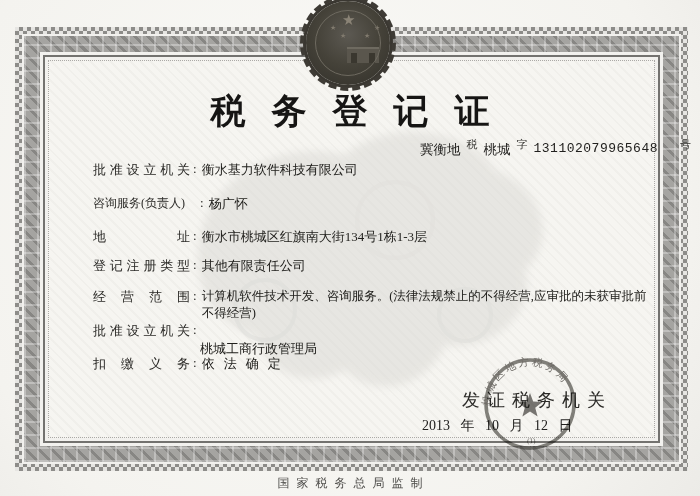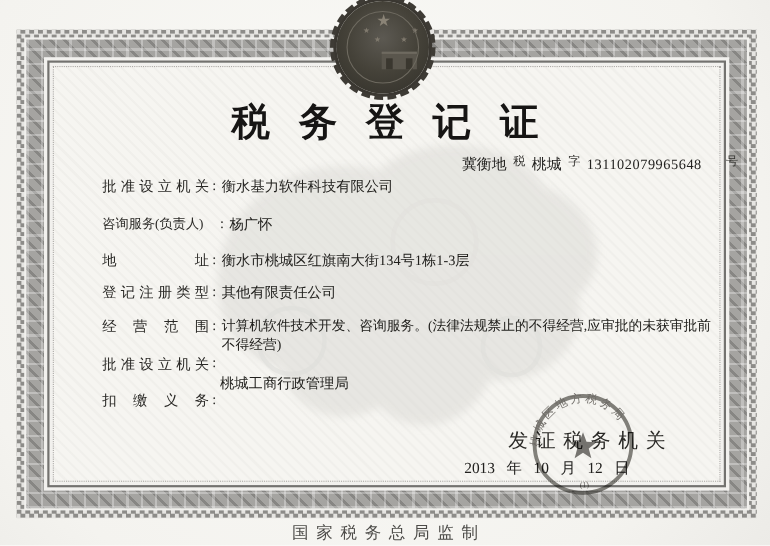--- a/index.html
+++ b/index.html
@@ -38,35 +38,35 @@
   .emblem .s3{position:absolute;left:58px;top:31px;font-size:7px;color:#807a6e;}
   .emblem .s4{position:absolute;left:68px;top:23px;font-size:7px;color:#807a6e;}
   .emblem .gate{position:absolute;left:41px;top:46px;width:32px;height:14px;background:#5a564d;
         border-top:2px solid #6e6a60;}
   .emblem .gate::before{content:"";position:absolute;left:4px;top:4px;width:6px;height:10px;background:#3a372f;}
   .emblem .gate::after{content:"";position:absolute;right:4px;top:4px;width:6px;height:10px;background:#3a372f;}
   
   .content{position:absolute;inset:0;z-index:3;color:#2c2b28;}
   .title{position:absolute;left:0;right:0;top:88px;text-align:center;font-size:35px;font-weight:bold;
         color:#161514;letter-spacing:26px;text-indent:26px;white-space:nowrap;}
-  .serial{position:absolute;left:420px;top:141px;display:flex;align-items:center;font-size:13.5px;white-space:nowrap;color:#22211f;}
+  .serial{position:absolute;left:420px;top:141px;display:flex;align-items:flex-start;font-size:13.5px;white-space:nowrap;color:#22211f;font-family:Liberation Mono, monospace;}
   .serial .form-ch{font-size:11px;position:relative;top:-4px;margin:0 6px;color:#33322f;}
   .serial .hao{margin-left:22px;}
   .serial .num{font-size:13px;letter-spacing:.5px;}
   .row{position:absolute;left:93px;display:flex;align-items:flex-start;font-size:13px;}
   .f-label{display:inline-block;width:97px;text-align:justify;text-align-last:justify;color:#2a2926;flex:none;}
   .f-label.w-wide{width:104px;text-align-last:auto;font-size:12px;letter-spacing:0;}
   .colon{margin:0 5px 0 3px;flex:none;}
   .f-value{color:#21201d;}
   .v-wrap{width:448px;line-height:17px;font-size:12.5px;}
   .v-spread{letter-spacing:9px;}
   .v-line2{position:absolute;left:200px;top:340px;font-size:13px;color:#21201d;text-align:right;}
   .issuer{position:absolute;left:462px;top:388px;font-size:18px;letter-spacing:7px;white-space:nowrap;color:#2a2926;}
   .date{position:absolute;left:422px;top:417px;font-size:14px;word-spacing:7px;white-space:nowrap;color:#22211f;}
-  .footer{position:absolute;left:0;right:0;top:475px;text-align:center;font-size:15px;letter-spacing:7px;text-indent:7px;color:#4c4b48;}
+  .footer{position:absolute;left:0;right:0;top:475px;text-align:center;font-size:12px;letter-spacing:7px;text-indent:7px;color:#4c4b48;}
   .seal{position:absolute;left:472px;top:346px;z-index:5;mix-blend-mode:multiply;opacity:.85;}
 </style>
 </head>
 <body>
 
 <div class="paper">
 
   <div class="frame">
     <div class="gap1">
         <div class="band">
@@ -147,20 +147,21 @@
 
     <div class="row" style="top:322px">
       <span class="f-label">批准设立机关</span>
       <span class="colon">:</span>
     </div>
     <div class="v-line2">桃城工商行政管理局</div>
 
     <div class="row" style="top:355px">
       <span class="f-label">扣缴义务</span>
       <span class="colon">:</span>
+      <span class="f-value v-spread">依法确定</span>
     </div>
 
     <div class="issuer">发证税务机关</div>
     <div class="date">2013 年 10 月 12 日</div>
     <div class="footer">国家税务总局监制</div>
   </div>
 
   <svg class="seal" width="116" height="116" viewBox="0 0 116 116">
     <circle cx="58" cy="58" r="44" fill="none" stroke="#615e5a" stroke-width="3.5" opacity="0.9"></circle>
     <defs>

